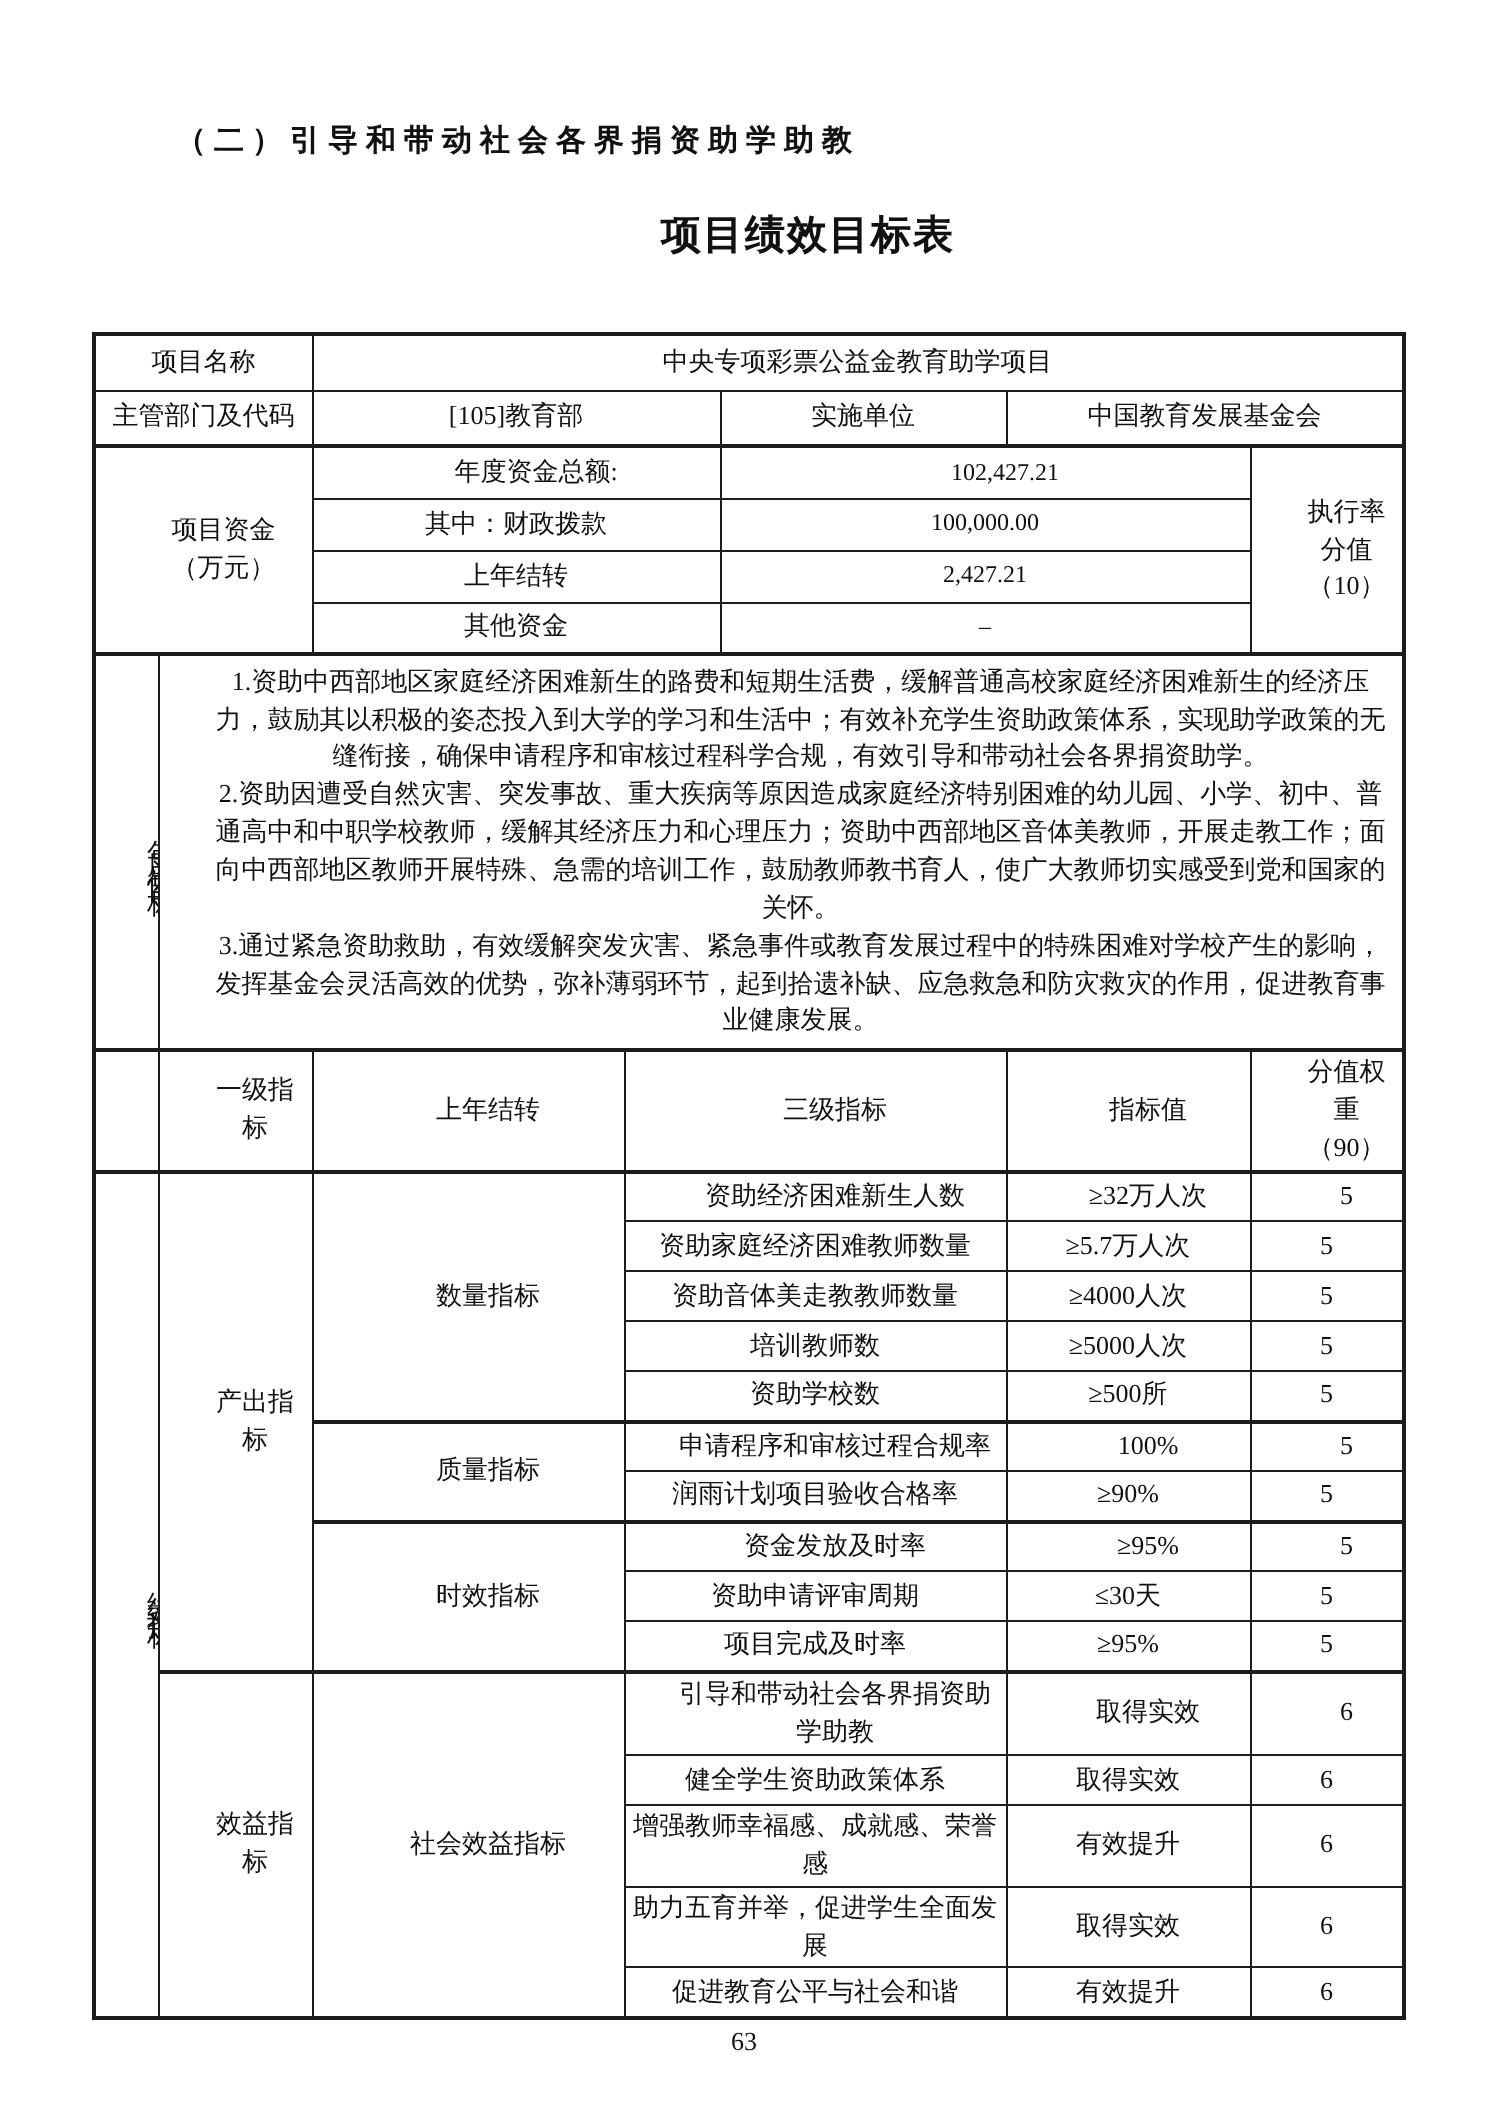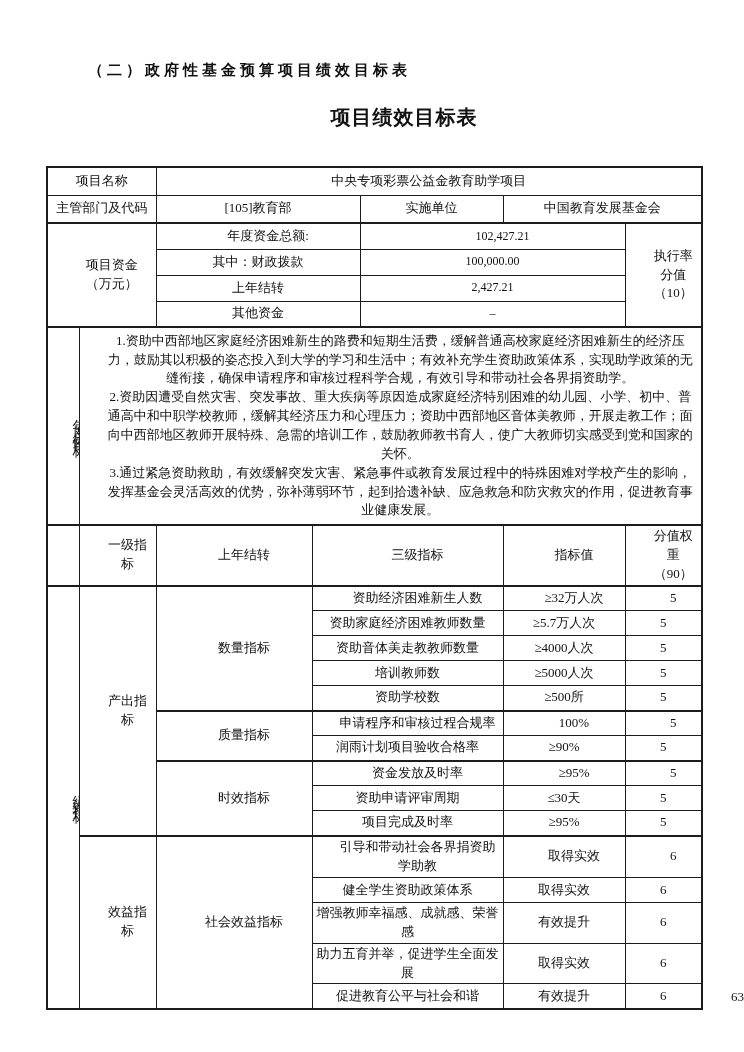--- a/index.html
+++ b/index.html
@@ -58,39 +58,39 @@
   td.vcell{padding:0;}
   .vert{
     display:inline-block;
     writing-mode:vertical-lr;
     text-orientation:upright;
     letter-spacing:5px;
     font-size:14px;
     line-height:1;
   }
   .pagenum{
-    position:absolute;left:0;top:989px;width:744px;
-    text-align:right;font-size:13px;
+    position:absolute;left:0;top:1013px;width:744px;
+    text-align:center;font-size:13px;
   }
   
   tr.h28{height:28px}
   tr.h26{height:26px}
   tr.hgoal{height:198px}
   tr.hhdr{height:42px}
   tr.hr{height:25px}
   tr.hb1{height:42px}
   tr.hb2{height:25px}
   tr.hb3{height:40px}
 </style>
 </head>
 <body>
 
 <div class="page">
 
-  <div class="section-heading">（二）政府性基金预算项目绩效目标表</div>
+  <div class="section-heading">（二）引导和带动社会各界捐资助学助教</div>
   <div class="doc-title">项目绩效目标表</div>
 
   <table class="main">
     <colgroup>
       <col style="width:32px">
         <col style="width:77px">
         <col style="width:156px">
       <col style="width:48px">
         <col style="width:143px">
         <col style="width:122px">

